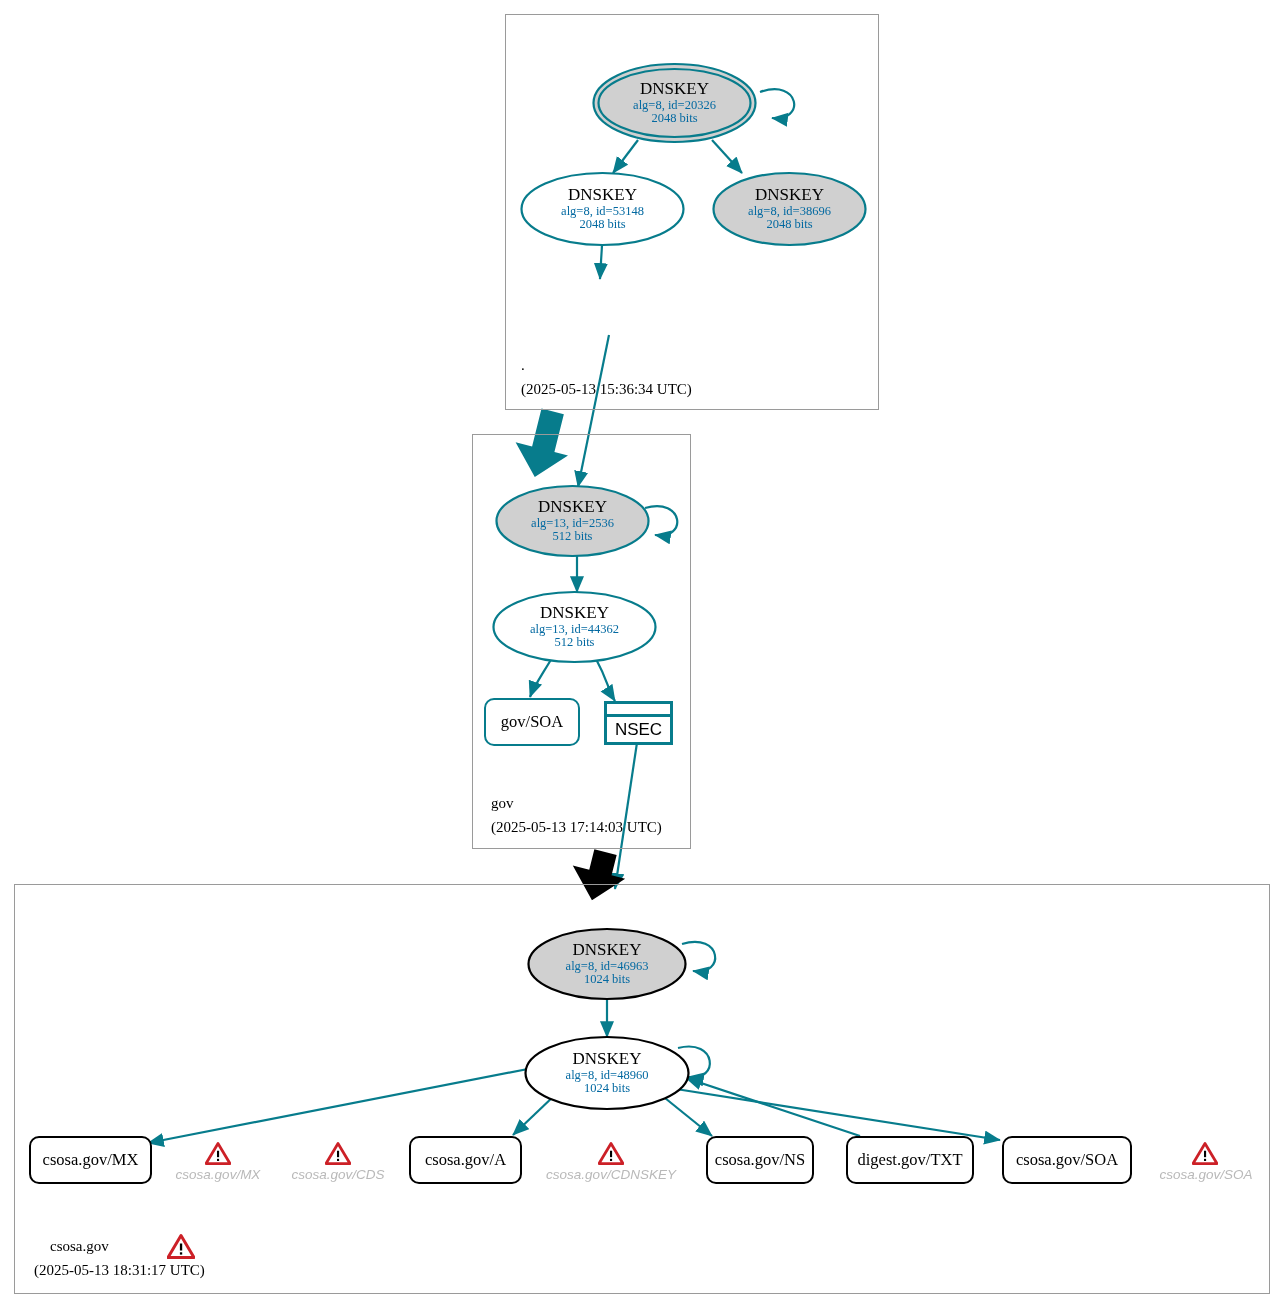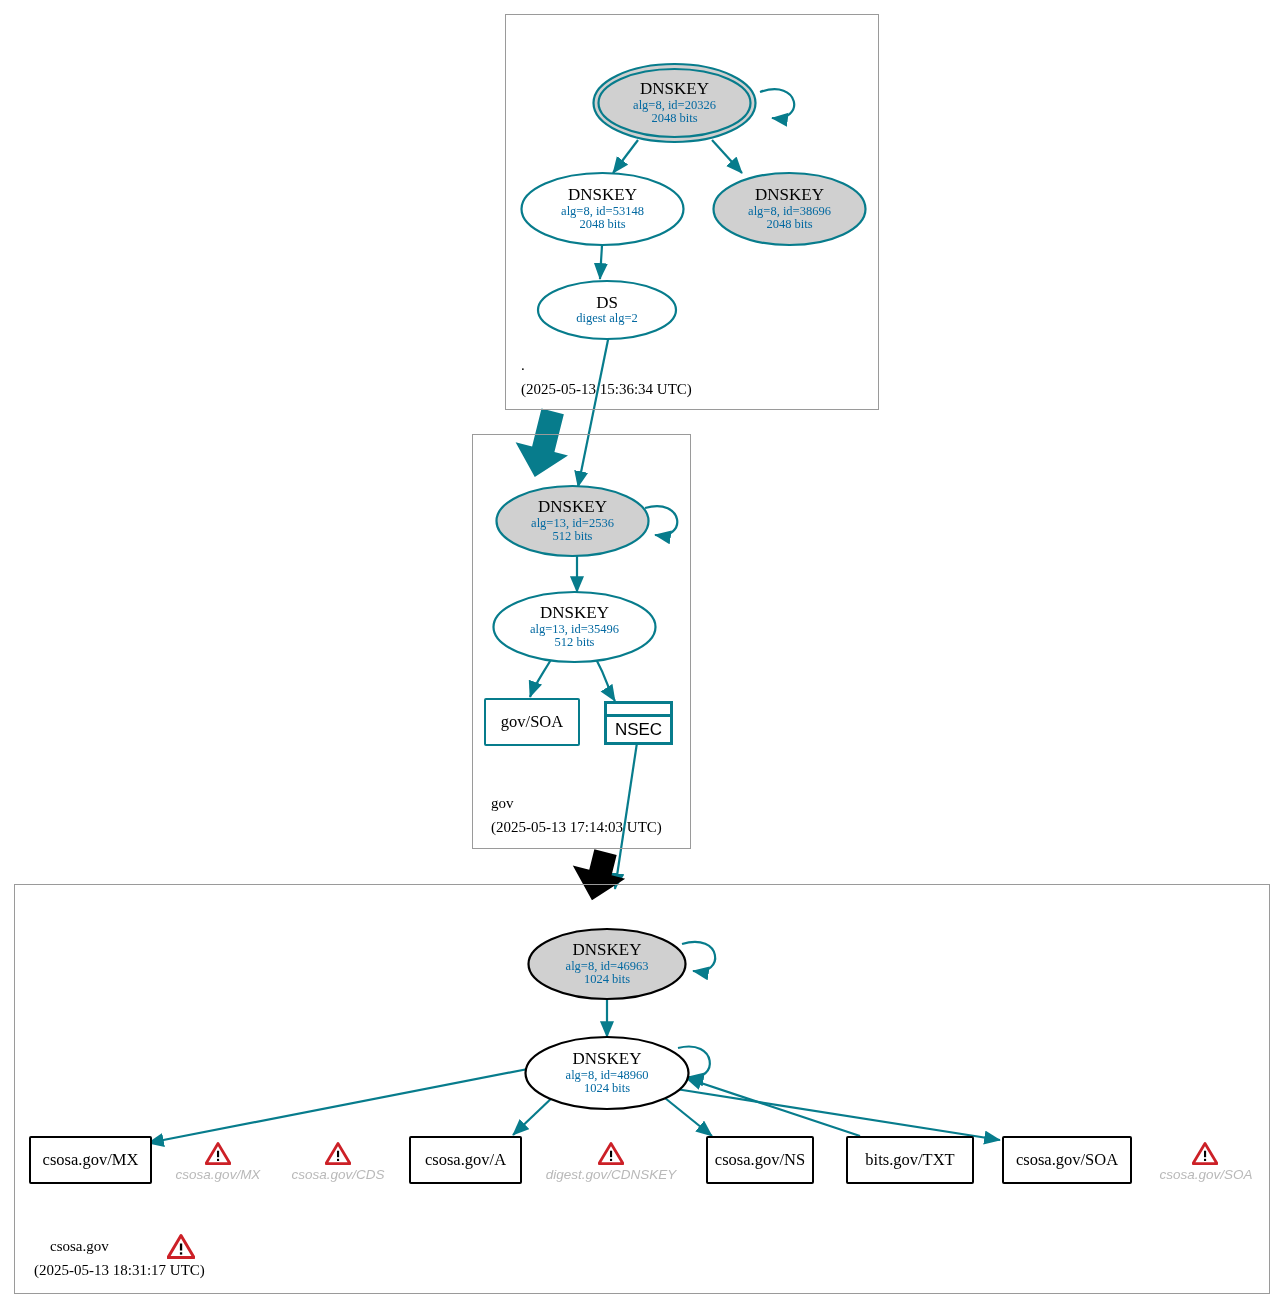--- a/index.html
+++ b/index.html
@@ -9,21 +9,21 @@
   svg.layer{position:absolute;left:0;top:0;width:1285px;height:1308px;overflow:visible;}
   .zonebox{position:absolute;border:1px solid #9a9a9a;background:transparent;box-sizing:border-box;}
   .zonelabel{position:absolute;font-family:"Liberation Serif",serif;font-size:15px;color:#000;white-space:nowrap;}
   .zonedate{position:absolute;font-family:"Liberation Serif",serif;font-size:15px;color:#000;white-space:nowrap;}
   .node{position:absolute;}
   .nodetext{position:absolute;left:0;top:0;width:100%;height:100%;
             display:flex;flex-direction:column;align-items:center;justify-content:center;
             pointer-events:none;line-height:1.08;}
   .t1{font-family:Liberation Serif, serif;font-size:17px;color:#000;}
   .t2{font-family:"Liberation Serif",serif;font-size:12.5px;color:#0369a1;}
-  .rrbox{position:absolute;box-sizing:border-box;border:2px solid #000;border-radius:2px;background:#fff;
+  .rrbox{position:absolute;box-sizing:border-box;border:2px solid #000;border-radius:10px;background:#fff;
          display:flex;align-items:center;justify-content:center;}
   .rrbox .t1{font-size:16.5px;}
   .nsecbox{position:absolute;box-sizing:border-box;border:3px solid #077c8c;background:#fff;}
   .nsecbox .hdr{height:10px;border-bottom:3px solid #077c8c;}
   .nsecbox .bdy{height:calc(100% - 13px);display:flex;align-items:center;justify-content:center;}
   .nsecbox .bdy span{font-family:"Liberation Sans",sans-serif;font-size:17px;color:#000;}
   .warn{position:absolute;}
   .warnlabel{position:absolute;font-family:"Liberation Sans",sans-serif;font-style:italic;
              font-size:13.5px;color:#b9b9b9;white-space:nowrap;text-align:center;}
 </style>
@@ -121,29 +121,20 @@
     <svg class="layer" style="width:155px;height:74px;left:0;top:0;">
       <ellipse cx="77.5" cy="37" rx="76" ry="36" fill="#d0d0d0" stroke="#077c8c" stroke-width="2.2"></ellipse>
     </svg>
     <div class="nodetext">
       <div class="t1">DNSKEY</div>
       <div class="t2">alg=8, id=38696</div>
       <div class="t2">2048 bits</div>
     </div>
   </div>
 
-  <div class="node" style="left:537px;top:280px;width:140px;height:60px;">
-    <svg class="layer" style="width:140px;height:60px;left:0;top:0;">
-      <ellipse cx="70" cy="30" rx="69" ry="29" fill="#ffffff" stroke="#077c8c" stroke-width="2.2"></ellipse>
-    </svg>
-    <div class="nodetext">
-      <div class="t1">DS</div>
-      <div class="t2">digest alg=2</div>
-    </div>
-  </div>
 
   <div class="zonebox" style="left:472px;top:434px;width:219px;height:415px;"></div>
   <div class="zonelabel" style="left:491px;top:795px;">gov</div>
   <div class="zonedate" style="left:491px;top:819px;">(2025-05-13 17:14:03 UTC)</div>
 
   <div class="node" style="left:495px;top:485px;width:155px;height:72px;">
     <svg class="layer" style="width:155px;height:72px;left:0;top:0;">
       <ellipse cx="77.5" cy="36" rx="76" ry="35" fill="#d0d0d0" stroke="#077c8c" stroke-width="2.2"></ellipse>
     </svg>
     <div class="nodetext">
@@ -152,21 +143,21 @@
       <div class="t2">512 bits</div>
     </div>
   </div>
 
   <div class="node" style="left:492px;top:591px;width:165px;height:72px;">
     <svg class="layer" style="width:165px;height:72px;left:0;top:0;">
       <ellipse cx="82.5" cy="36" rx="81" ry="35" fill="#ffffff" stroke="#077c8c" stroke-width="2.2"></ellipse>
     </svg>
     <div class="nodetext">
       <div class="t1">DNSKEY</div>
-      <div class="t2">alg=13, id=35496</div>
+      <div class="t2">alg=13, id=44362</div>
       <div class="t2">512 bits</div>
     </div>
   </div>
 
   <div class="rrbox" style="left:484px;top:698px;width:96px;height:48px;border-color:#077c8c;">
     <span class="t1">gov/SOA</span>
   </div>
 
   <div class="nsecbox" style="left:604px;top:701px;width:69px;height:44px;">
     <div class="hdr"></div>
@@ -211,21 +202,21 @@
   <div class="rrbox" style="left:29px;top:1136px;width:123px;height:48px;">
     <span class="t1">csosa.gov/MX</span>
   </div>
   <div class="rrbox" style="left:409px;top:1136px;width:113px;height:48px;">
     <span class="t1">csosa.gov/A</span>
   </div>
   <div class="rrbox" style="left:706px;top:1136px;width:108px;height:48px;">
     <span class="t1">csosa.gov/NS</span>
   </div>
   <div class="rrbox" style="left:846px;top:1136px;width:128px;height:48px;">
-    <span class="t1">bits.gov/TXT</span>
+    <span class="t1">digest.gov/TXT</span>
   </div>
   <div class="rrbox" style="left:1002px;top:1136px;width:130px;height:48px;">
     <span class="t1">csosa.gov/SOA</span>
   </div>
 
   <div class="warn" style="left:205px;top:1142px;width:26px;height:23px;">
     <svg viewBox="0 0 28 25" style="width:26px;height:23px;">
       <path d="M14,1.6 L27,23.4 L1,23.4 Z" fill="#ffffff" stroke="#cc2027" stroke-width="3" stroke-linejoin="round"></path>
       <rect x="12.9" y="9.5" width="2.3" height="7" fill="#000"></rect>
       <rect x="12.9" y="18.3" width="2.3" height="2.3" fill="#000"></rect>
@@ -242,21 +233,21 @@
   </div>
   <div class="warnlabel" style="left:276px;top:1167px;width:124px;">csosa.gov/CDS</div>
 
   <div class="warn" style="left:598px;top:1142px;width:26px;height:23px;">
     <svg viewBox="0 0 28 25" style="width:26px;height:23px;">
       <path d="M14,1.6 L27,23.4 L1,23.4 Z" fill="#ffffff" stroke="#cc2027" stroke-width="3" stroke-linejoin="round"></path>
       <rect x="12.9" y="9.5" width="2.3" height="7" fill="#000"></rect>
       <rect x="12.9" y="18.3" width="2.3" height="2.3" fill="#000"></rect>
     </svg>
   </div>
-  <div class="warnlabel" style="left:531px;top:1167px;width:160px;">digest.gov/CDNSKEY</div>
+  <div class="warnlabel" style="left:531px;top:1167px;width:160px;">csosa.gov/CDNSKEY</div>
 
   <div class="warn" style="left:1192px;top:1142px;width:26px;height:23px;">
     <svg viewBox="0 0 28 25" style="width:26px;height:23px;">
       <path d="M14,1.6 L27,23.4 L1,23.4 Z" fill="#ffffff" stroke="#cc2027" stroke-width="3" stroke-linejoin="round"></path>
       <rect x="12.9" y="9.5" width="2.3" height="7" fill="#000"></rect>
       <rect x="12.9" y="18.3" width="2.3" height="2.3" fill="#000"></rect>
     </svg>
   </div>
   <div class="warnlabel" style="left:1145px;top:1167px;width:122px;">csosa.gov/SOA</div>
 

